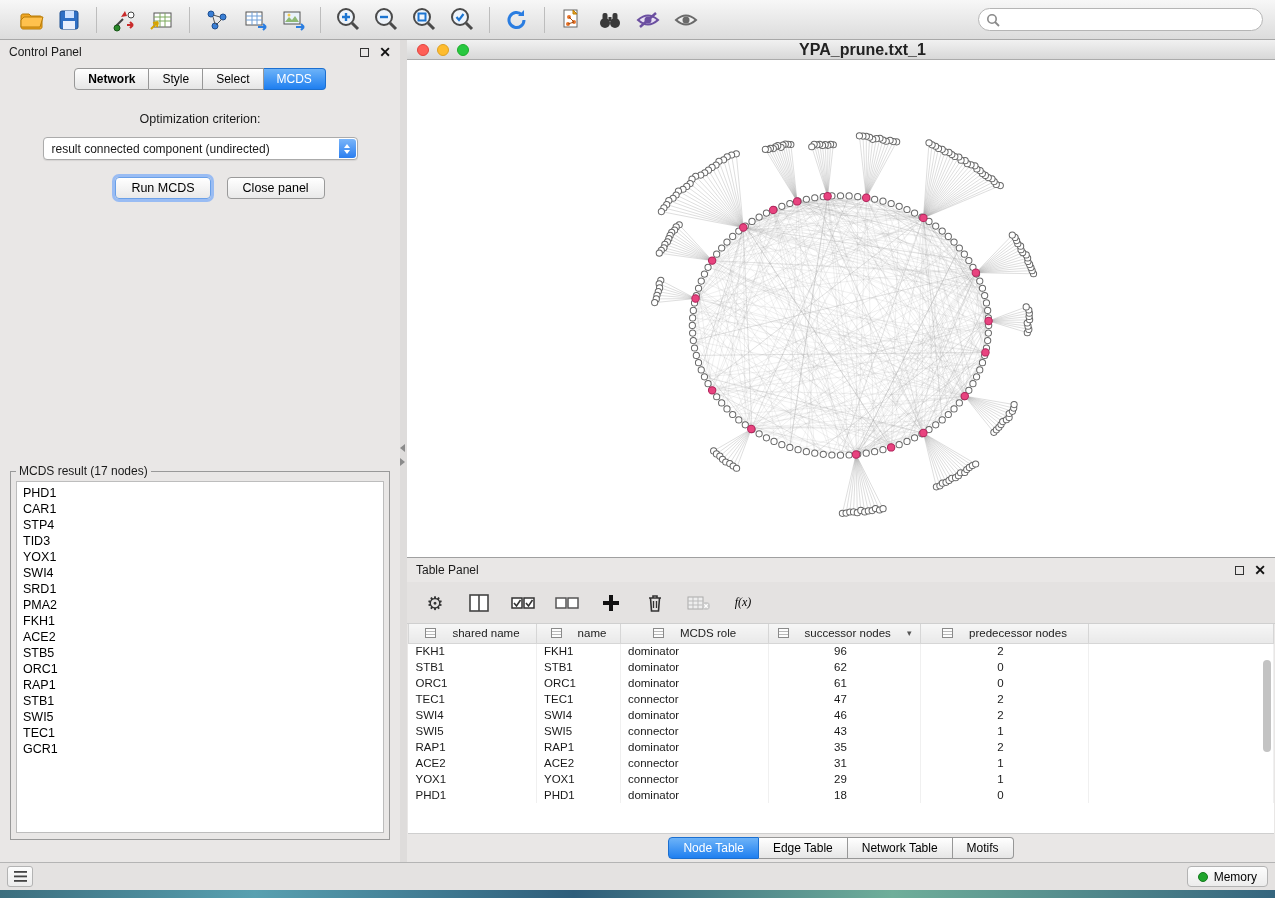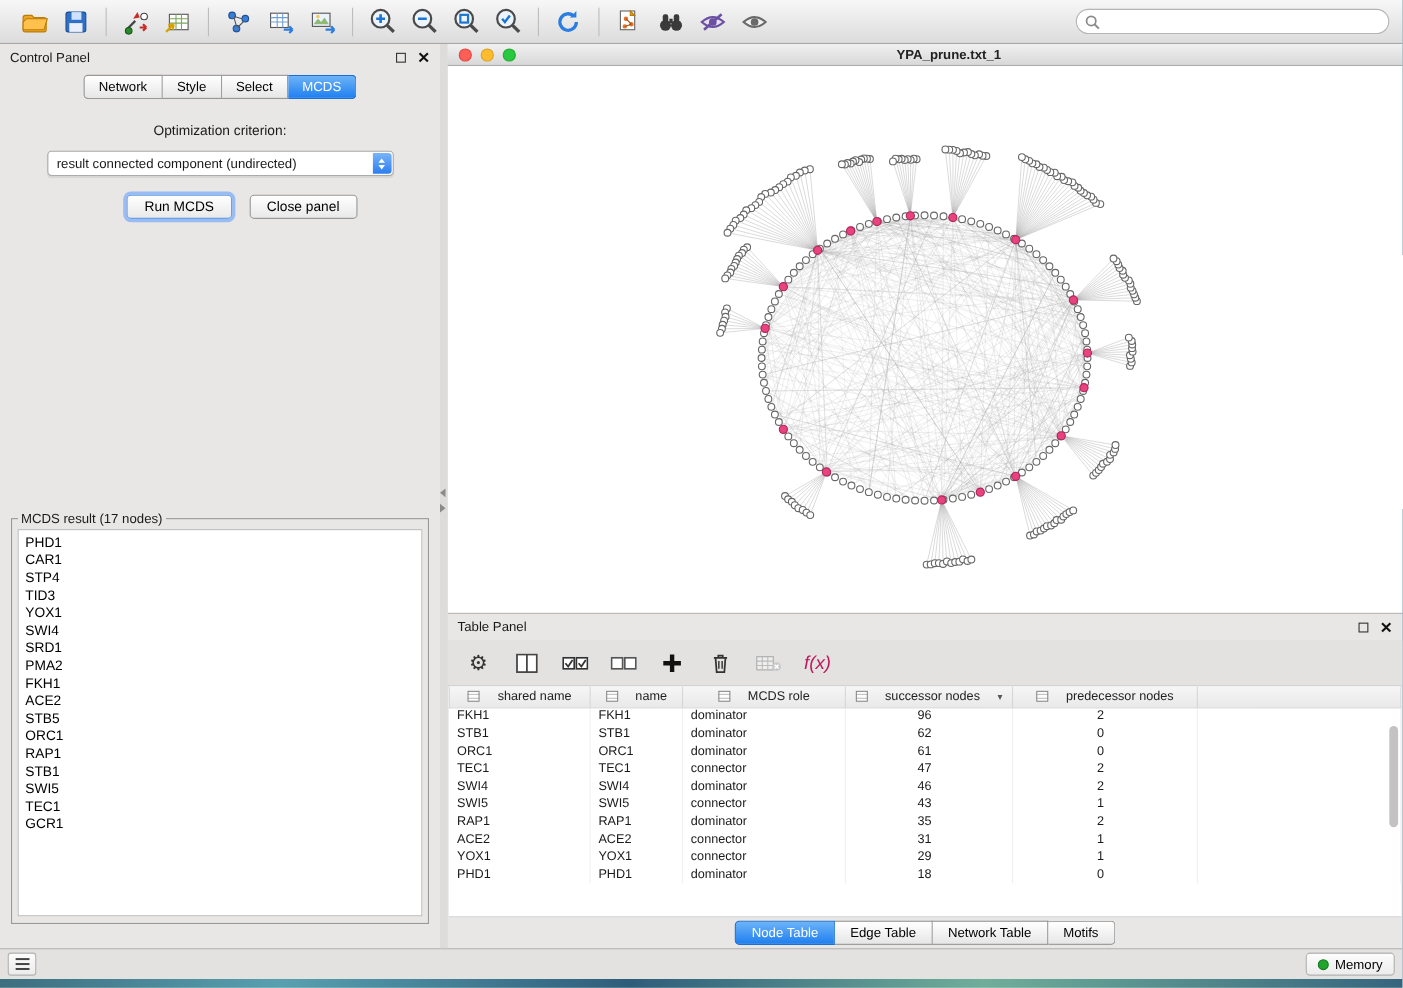--- a/index.html
+++ b/index.html
@@ -27,21 +27,21 @@
   
   .control-panel { width:400px; flex:0 0 400px; background:#e9e7e6; display:flex; flex-direction:column; }
   .panel-titlebar { height:24px; flex:0 0 24px; display:flex; align-items:center; padding:0 9px; font-size:12px; }
   .panel-titlebar .spacer { flex:1; }
   .float-btn { width:9px; height:9px; border:1.5px solid #333; display:inline-block; margin-right:10px; }
   .close-x { color:#111; font-weight:bold; font-size:14px; line-height:12px; }
 
   .seg-tabs { display:flex; justify-content:center; margin:4px 0 2px; }
   .seg { border:1px solid #979797; border-left-width:0; background:linear-gradient(#ffffff,#e6e6e6);
          padding:3px 13px; font-size:12px; font-family:"Liberation Sans",sans-serif; cursor:default; }
-  .seg.first { border-left-width:1px; border-radius:4px 0 0 4px; }
+  .seg.first { border-left-width:1px; border-radius:4px 0 0 4px;font-weight:bold; }
   .seg.last { border-radius:0 4px 4px 0; }
   .seg.active { background:linear-gradient(#6db3f8,#1f7ff0); color:#fff; border-color:#1b6fd0; }
 
   .panel-body { flex:1; display:flex; flex-direction:column; min-height:0; }
   .opt-label { text-align:center; margin-top:20px; font-size:12.5px; }
   .mac-select { width:315px; height:23px; margin:11px auto 0; background:#fff; border:1px solid #ababab;
                 border-radius:4px; display:flex; align-items:center; padding-left:8px; font-size:12px;
                 position:relative; box-shadow:0 1px 1px rgba(0,0,0,.08); }
   .mac-select .arrows { position:absolute; right:1px; top:1px; bottom:1px; width:17px; border-radius:0 3px 3px 0;
                 background:linear-gradient(#7ab5f9,#2a7ef0); display:flex; flex-direction:column;
@@ -67,31 +67,31 @@
 
   
   .right-col { flex:1; display:flex; flex-direction:column; min-width:0; }
   .net-window { height:518px; flex:0 0 518px; display:flex; flex-direction:column; border-bottom:1px solid #a0a0a0; }
   .net-titlebar { height:20px; flex:0 0 20px; background:linear-gradient(#f1f1f1,#d8d8d8);
                   border-bottom:1px solid #ababab; position:relative; display:flex; align-items:center; justify-content:center; }
   .tl { width:12px; height:12px; border-radius:50%; position:absolute; top:4px; }
   .tl.red { left:10px; background:#ff5f57; border:1px solid #e0443e; }
   .tl.yellow { left:30px; background:#febc2e; border:1px solid #dea123; }
   .tl.green { left:50px; background:#28c840; border:1px solid #1dad2b; }
-  .net-title { font-size:12px; font-weight:bold; color:#222;margin-left:43px; }
+  .net-title { font-size:16px; font-weight:bold; color:#222;margin-left:43px; }
   .net-canvas { flex:1; background:#ffffff; width:100%; height:498px; }
 
   
   .table-panel { flex:1; display:flex; flex-direction:column; background:#e9e7e6; min-height:0; }
   .tp-toolbar { height:42px; flex:0 0 42px; background:#e4e2e1; border-bottom:1px solid #cfcfcf;
                 display:flex; align-items:center; padding:0 16px; gap:20px; }
   .tp-btn { border:0; background:transparent; display:flex; align-items:center; justify-content:center;
             height:28px; min-width:24px; cursor:default; }
   .gear-glyph { font-size:19px; color:#333; font-family:"DejaVu Sans",sans-serif; }
-  .fx-glyph { font-family:Liberation Sans, sans-serif; font-style:italic; font-size:17px; color:#be185d; }
+  .fx-glyph { font-family:Liberation Serif, serif; font-style:italic; font-size:12px; color:#000000; }
 
   .table-wrap { flex:1; background:#fff; position:relative; overflow:hidden; border-bottom:1px solid #cfcfcf; margin:0 1px; }
   table { border-collapse:collapse; width:100%; table-layout:fixed; }
   thead th { height:19px; background:linear-gradient(#f6f6f6,#e9e9e9); border:1px solid #d6d6d6; border-top:none;
              font-weight:normal; font-size:11.5px; color:#222; }
   thead th .th-inner { display:flex; align-items:center; justify-content:center; gap:16px; }
   .col-ic { width:11px; height:10px; border:1px solid #8a8a8a; display:inline-block;
             background:repeating-linear-gradient(180deg,#fdfdfd 0 2px,#b9b9b9 2px 3px); }
   .chev { font-size:9px; color:#555; }
   tbody td { height:16px; font-size:11.5px; padding-left:7px; border-right:1px solid #f0f0f0; white-space:nowrap; overflow:hidden; }

